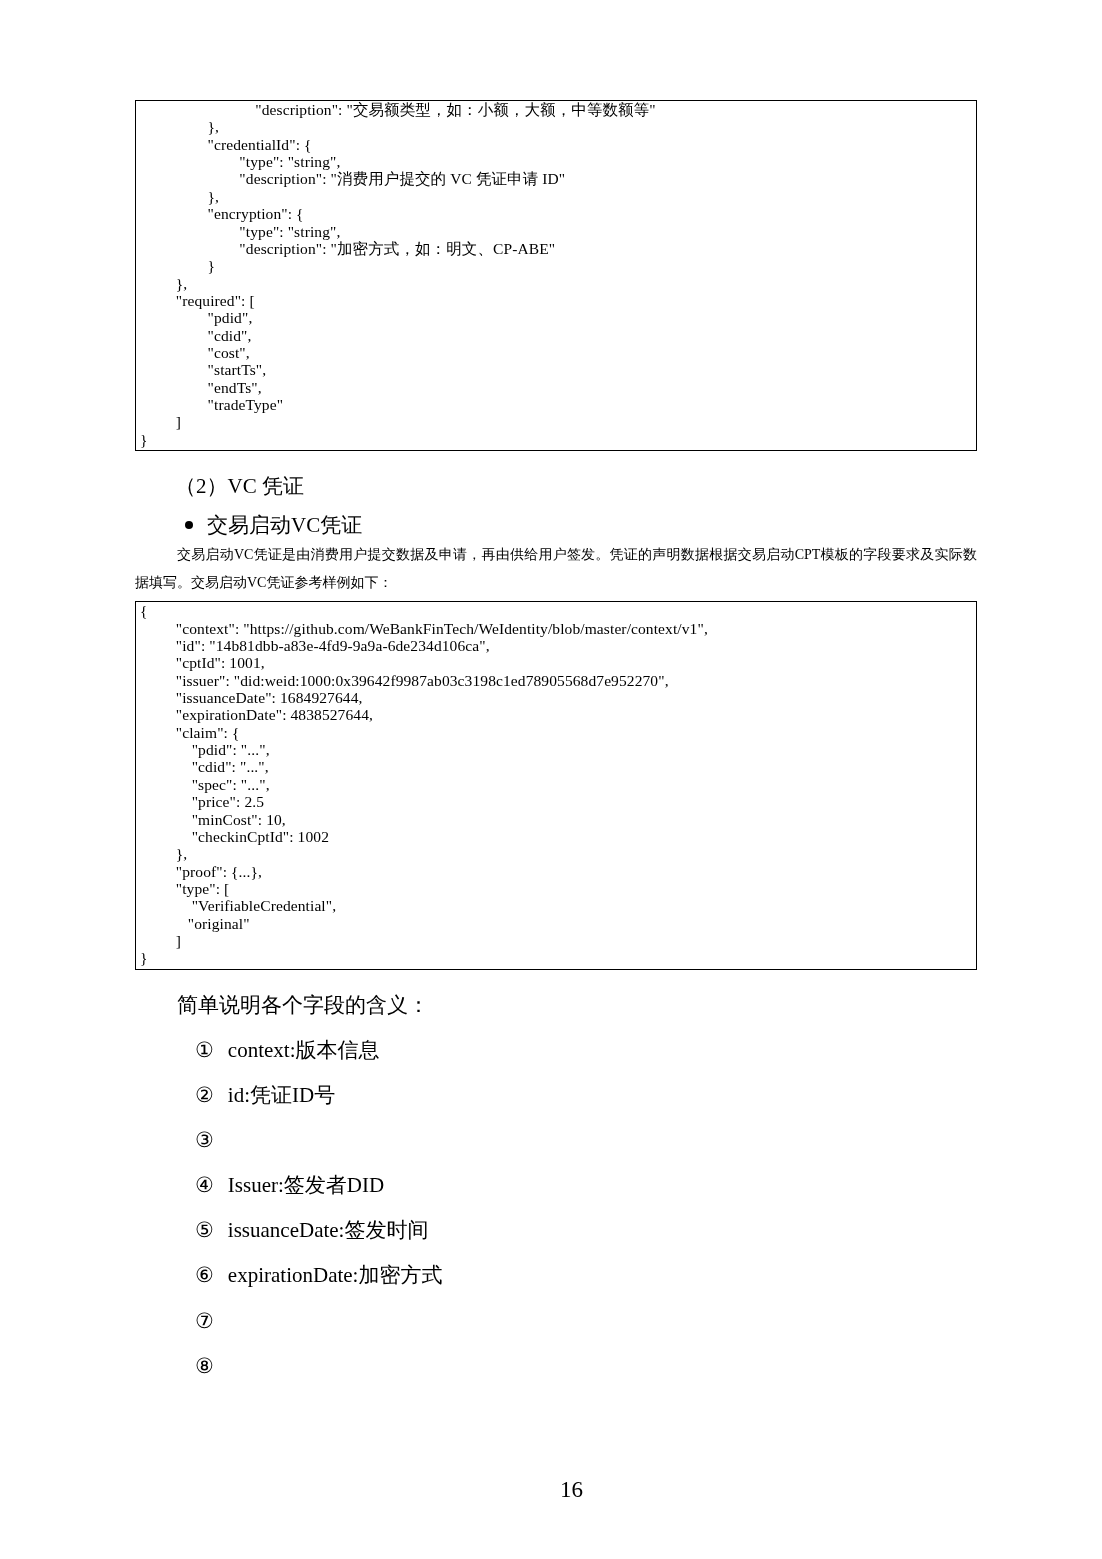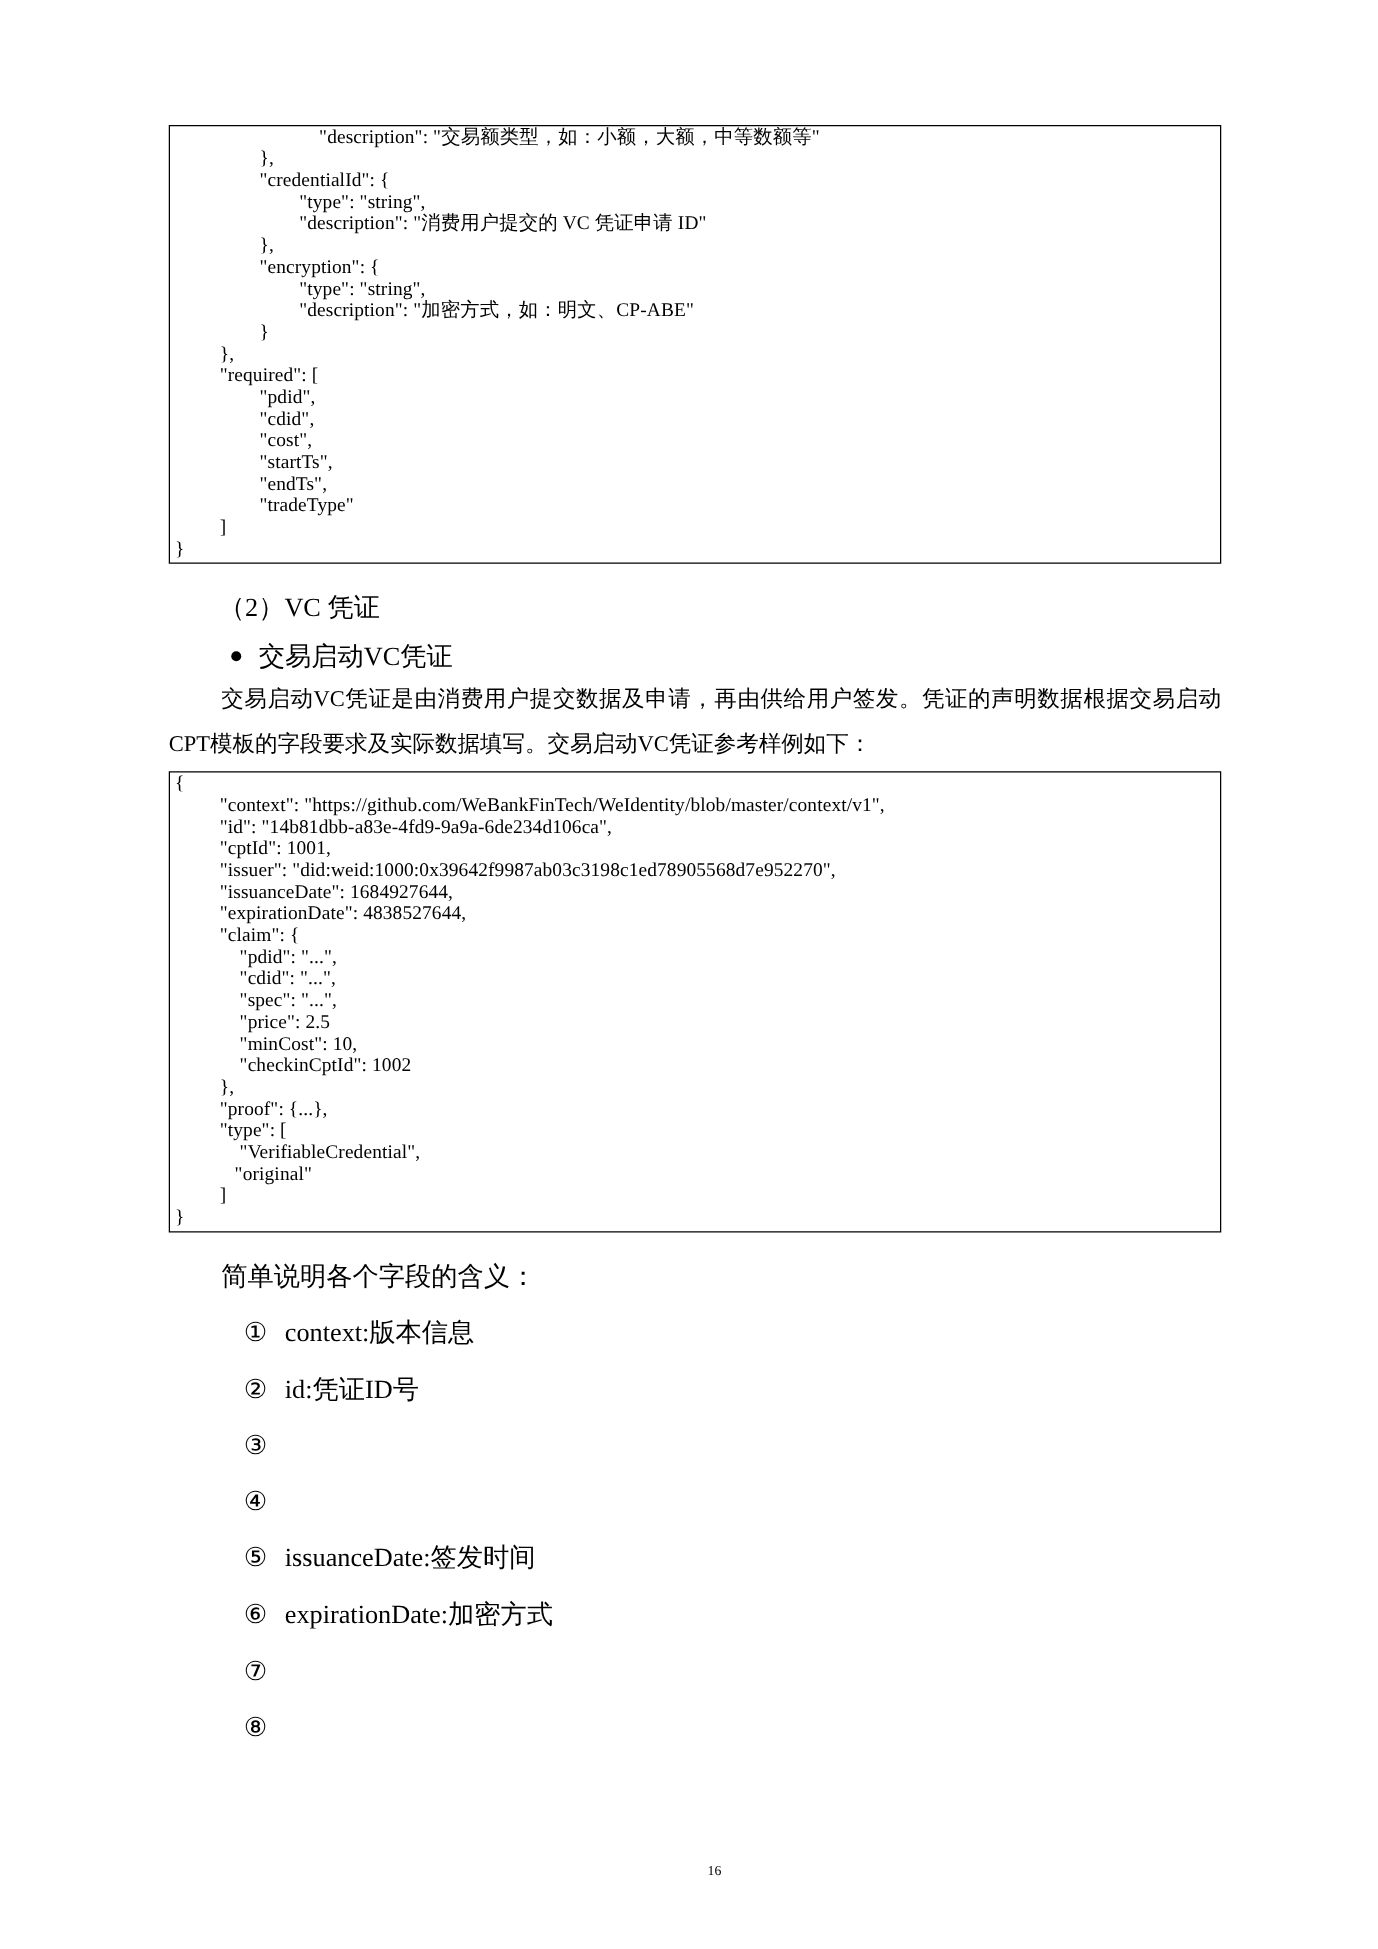--- a/index.html
+++ b/index.html
@@ -38,21 +38,21 @@
     margin-left: 50px;
     margin-top: 4px;
     margin-bottom: 0;
     font-size: 21px;
   }
   .bullet-dot {
     width: 8px; height: 8px; background: #000; border-radius: 50%;
     flex-shrink: 0;
   }
   .para {
-    font-size: 18px;
+    font-size: 14px;
     line-height: 2.0;
     text-indent: 42px;
     text-align: justify;
     margin-top: 2px;
   }
   .explain-title {
     font-size: 21px;
     line-height: 2.0;
     text-indent: 42px;
     margin-top: 10px;
@@ -64,21 +64,21 @@
     gap: 14px;
     font-size: 21px;
     line-height: 2.15;
   }
   .circ-num { font-family: "SimSun", serif; }
   .page-num {
     position: absolute;
     bottom: 56px;
     left: 0; right: 0;
     text-align: center;
-    font-size: 11px;
+    font-size: 23px;
     font-family: "Times New Roman", serif;
     padding-left: 41px;
   }
 </style>
 </head>
 <body>
 
 <div class="code-box">
   <pre>                             "description": "交易额类型，如：小额，大额，中等数额等"
                  },
@@ -144,20 +144,21 @@
   </div>
   <div class="num-item">
     <span class="circ-num">②</span>
     <span>id:凭证ID号</span>
   </div>
   <div class="num-item">
     <span class="circ-num">③</span>
   </div>
   <div class="num-item">
     <span class="circ-num">④</span>
+    <span>Issuer:签发者DID</span>
   </div>
   <div class="num-item">
     <span class="circ-num">⑤</span>
     <span>issuanceDate:签发时间</span>
   </div>
   <div class="num-item">
     <span class="circ-num">⑥</span>
     <span>expirationDate:加密方式</span>
   </div>
   <div class="num-item">

